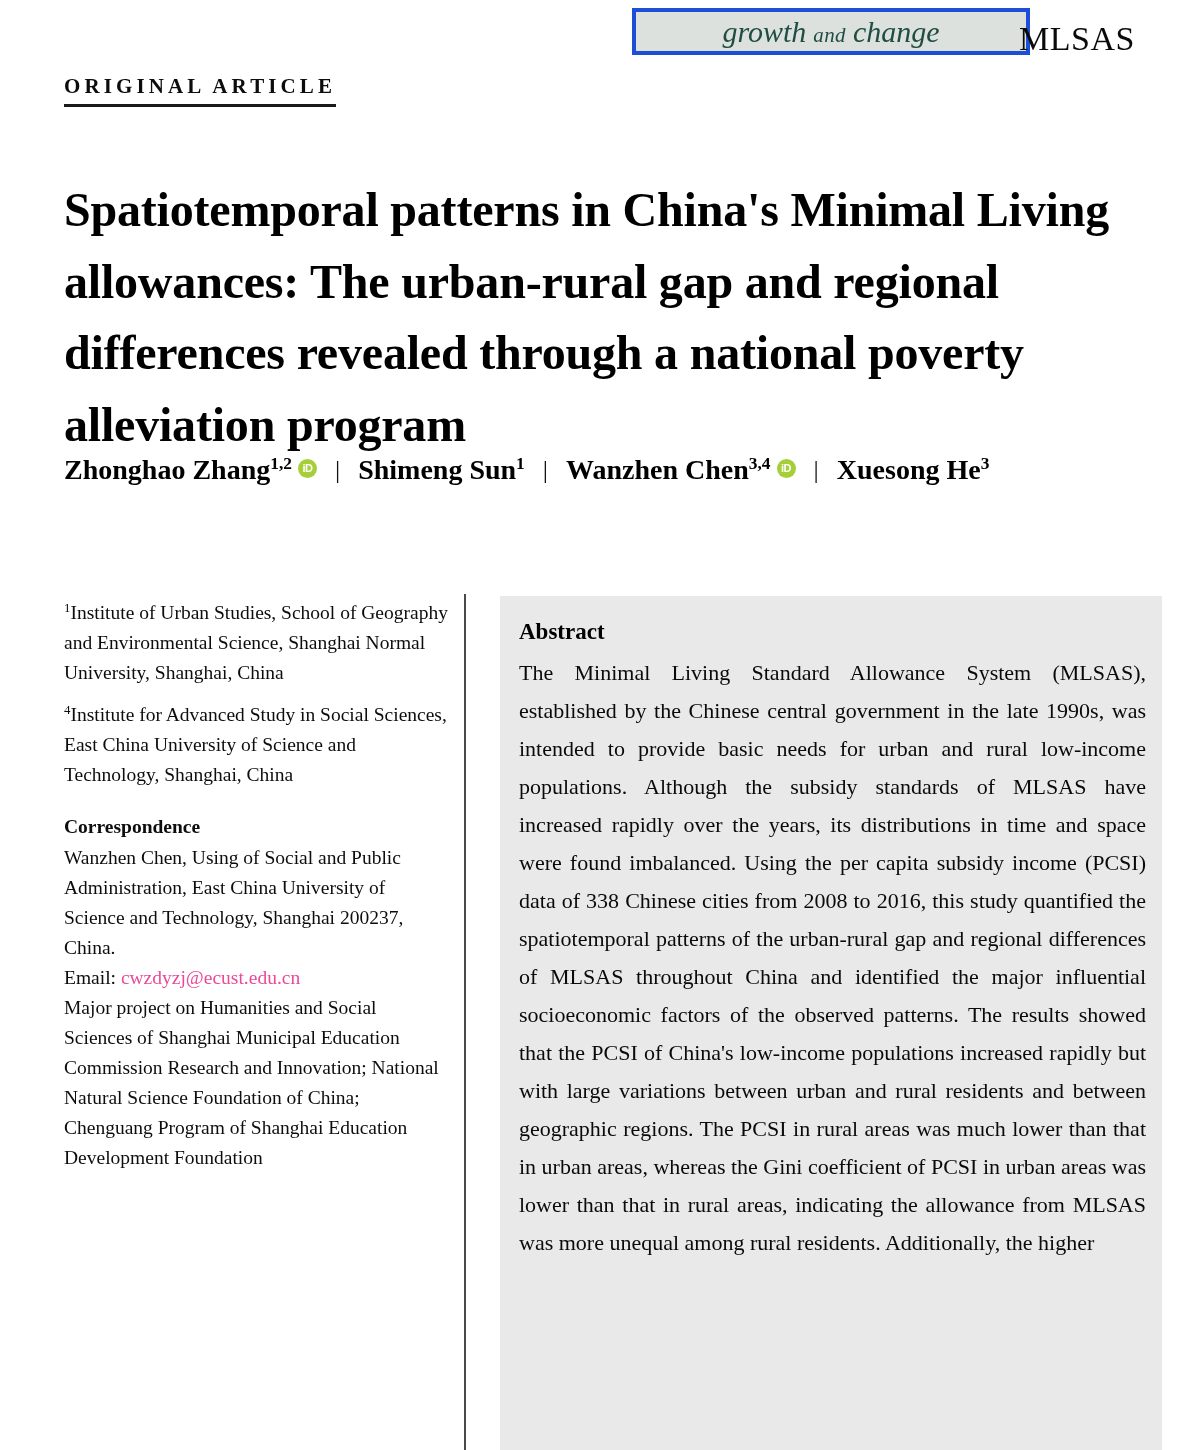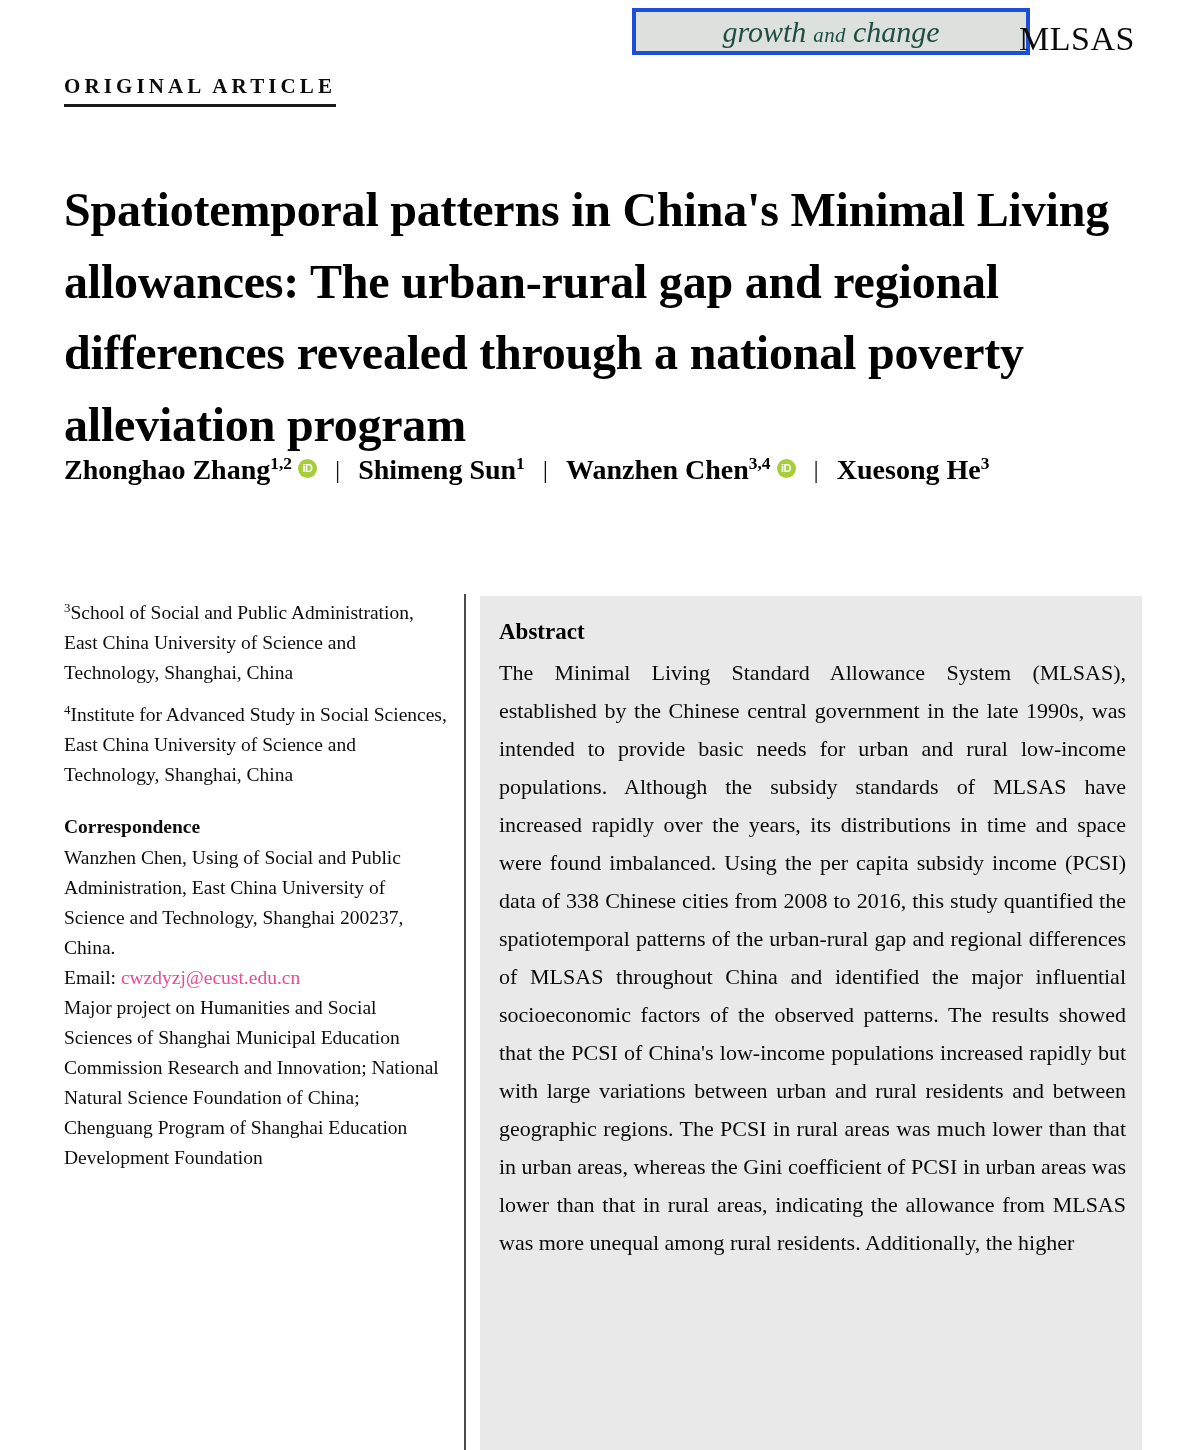--- a/index.html
+++ b/index.html
@@ -172,21 +172,21 @@
   .block-body { }
   .email-line { }
   .email-link {
     color: #ec4899;
     text-decoration: none;
   }
 
   
   .abstract-box {
     position: absolute;
-    left: 480px;
+    left: 500px;
     top: 596px;
     width: 662px;
     height: 854px;
     background: #e9e9e9;
     box-sizing: border-box;
     padding: 22px 16px 8px 19px;
   }
   .abstract-title {
     font-size: 23px;
     font-weight: 700;
@@ -216,21 +216,21 @@
 </div>
 
 <h1 class="paper-title">Spatiotemporal patterns in China's Minimal Living allowances: The urban-rural gap and regional differences revealed through a national poverty alleviation program</h1>
 
 <div class="authors" id="authors-container"><span class="author-name"><span>Zhonghao Zhang</span><sup>1,2</sup><span class="orcid"></span></span><span class="sep">|</span><span class="author-name"><span>Shimeng Sun</span><sup>1</sup></span><span class="sep">|</span><span class="author-name"><span>Wanzhen Chen</span><sup>3,4</sup><span class="orcid"></span></span><span class="sep">|</span><span class="author-name"><span>Xuesong He</span><sup>3</sup></span></div>
 
 <div class="col-divider"></div>
 
 <div class="left-col">
   <div id="affiliations-container">
-      <div class="aff-block"><sup>3</sup><span>School of Social and Public Administration, East China University of Science and Technology, Shanghai, China</span></div>
+      <div class="aff-block"><sup>1</sup><span>Institute of Urban Studies, School of Geography and Environmental Science, Shanghai Normal University, Shanghai, China</span></div>
       <div class="aff-block"><sup>4</sup><span>Institute for Advanced Study in Social Sciences, East China University of Science and Technology, Shanghai, China</span></div>
     </div>
 
   <div class="block-head">Correspondence</div>
   <div class="block-body">Wanzhen Chen, Using of Social and Public Administration, East China University of Science and Technology, Shanghai 200237, China.</div>
   <div class="email-line"><span>Email:</span>
     <a class="email-link" href="#">cwzdyzj@ecust.edu.cn</a></div>
 
   <div class="block-body">Major project on Humanities and Social Sciences of Shanghai Municipal Education Commission Research and Innovation; National Natural Science Foundation of China; Chenguang Program of Shanghai Education Development Foundation</div>
 </div>

